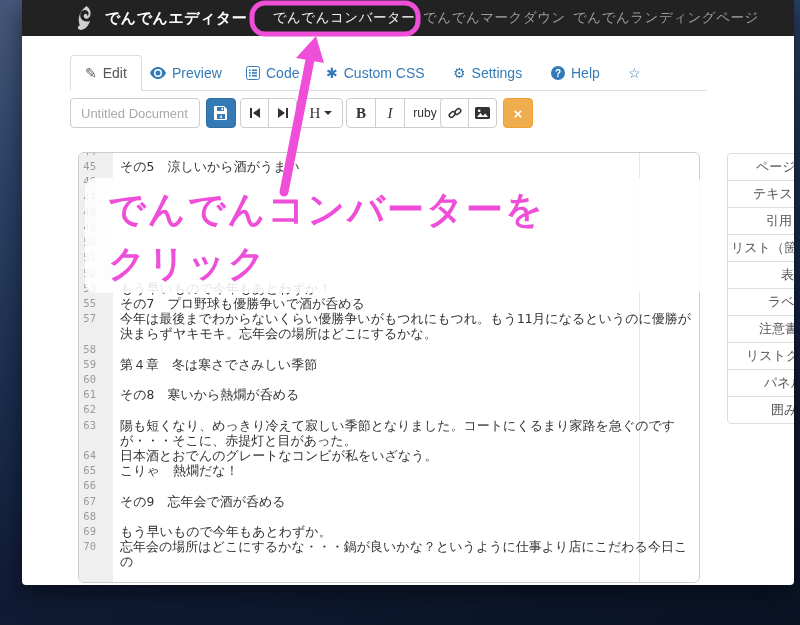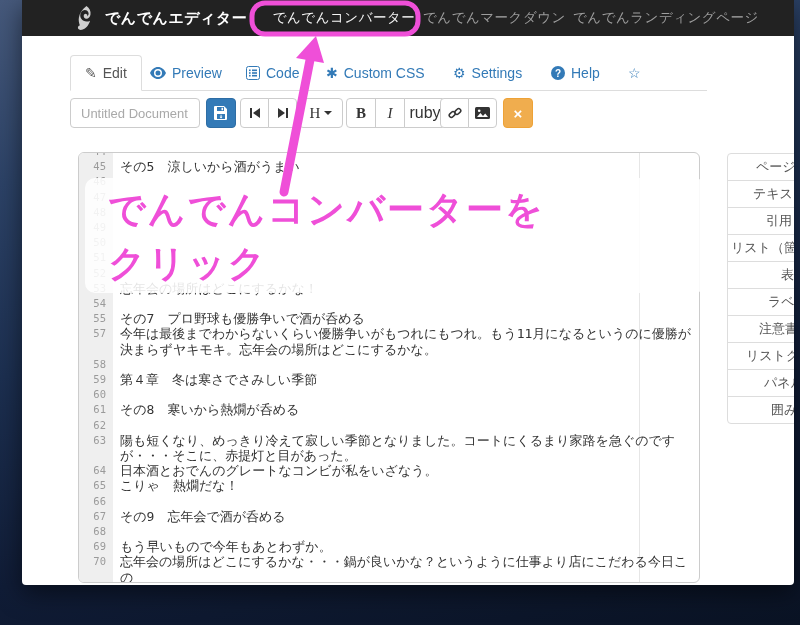--- a/index.html
+++ b/index.html
@@ -45,35 +45,35 @@
   .btn-warning { position:absolute; left:481px; width:30px; border-radius:4px;
     background:#f0ad4e; border-color:#eea236; color:#fff; font-weight:bold; font-size:15px; }
   .grp { position:absolute; display:flex; }
   .grp .btn + .btn { margin-left:-1px; }
   .grp .btn:first-child { border-radius:4px 0 0 4px; }
   .grp .btn:last-child { border-radius:0 4px 4px 0; }
   .grp .btn:only-child { border-radius:4px; }
   .g-step { left:218px; } .g-step .btn { width:29px; }
   .g-head { left:277px; } .g-head .btn { width:44px; gap:4px; }
   .g-fmt  { left:324px; } .g-fmt .btn { width:30px; }
-  .g-fmt .btn.w-ruby { width:42px; font-size:16px; }
+  .g-fmt .btn.w-ruby { width:42px; font-size:12px; }
   .g-ins  { left:418px; } .g-ins .btn { width:29px; }
   .b-serif { font-family:"Liberation Serif",serif; font-weight:bold; font-size:15px; }
   .i-serif { font-family:"Liberation Serif",serif; font-style:italic; font-size:15px; }
   .caret-down { display:inline-block; width:0; height:0; border-left:4px solid transparent;
     border-right:4px solid transparent; border-top:4px solid #333; }
 
   
   .editor { position:absolute; left:56px; top:152px; width:622px; height:431px;
     border:1px solid #ccc; border-radius:6px; background:#fff; overflow:hidden; }
   .gutter-bg { position:absolute; left:0; top:0; width:34px; height:100%; background:#efefef; }
   .margin-line { position:absolute; left:560px; top:0; width:1px; height:100%; background:#e6e6e6; }
   .lines { position:absolute; left:0; top:-9px; width:100%; }
   .erow { display:flex; font-size:13px; line-height:15.2px; }
-  .enum { flex:0 0 34px; text-align:right; padding-right:7px; color:#9a9a9a; font-size:10.5px;
+  .enum { flex:0 0 34px; text-align:right; padding-right:17px; color:#9a9a9a; font-size:10.5px;
     font-family:"DejaVu Sans Mono",monospace; line-height:15.2px; }
   .etext { flex:1; padding:0 4px 0 7px; color:#333; word-break:break-all;
     font-family:"DejaVu Sans Mono",monospace; }
 
   
   .sidebar { position:absolute; left:705px; top:153px; width:170px; }
   .side-item { height:28px; background:#fff; border:1px solid #ddd; margin-top:-1px;
     display:flex; align-items:center; font-size:13px; color:#555; cursor:pointer; }
   .side-item:first-child { margin-top:0; border-radius:4px 4px 0 0; }
   .side-item:last-child { border-radius:0 0 4px 4px; }
@@ -252,27 +252,23 @@
       <span class="etext"></span>
     </div>
 
     <div class="erow">
       <span class="enum">52</span>
       <span class="etext"></span>
     </div>
 
     <div class="erow">
       <span class="enum">53</span>
-      <span class="etext">忘年会の場所はどこにするかな！</span>
-    </div>
-
-    <div class="erow">
-      <span class="enum">54</span>
-      <span class="etext"></span>
-    </div>
+      <span class="etext">もう早いもので今年もあとわずか！</span>
+    </div>
+
 
     <div class="erow">
       <span class="enum">55</span>
       <span class="etext">その7　プロ野球も優勝争いで酒が呑める</span>
     </div>
 
 
     <div class="erow">
       <span class="enum">57</span>
       <span class="etext">今年は最後までわからないくらい優勝争いがもつれにもつれ。もう11月になるというのに優勝が決まらずヤキモキ。忘年会の場所はどこにするかな。</span>

